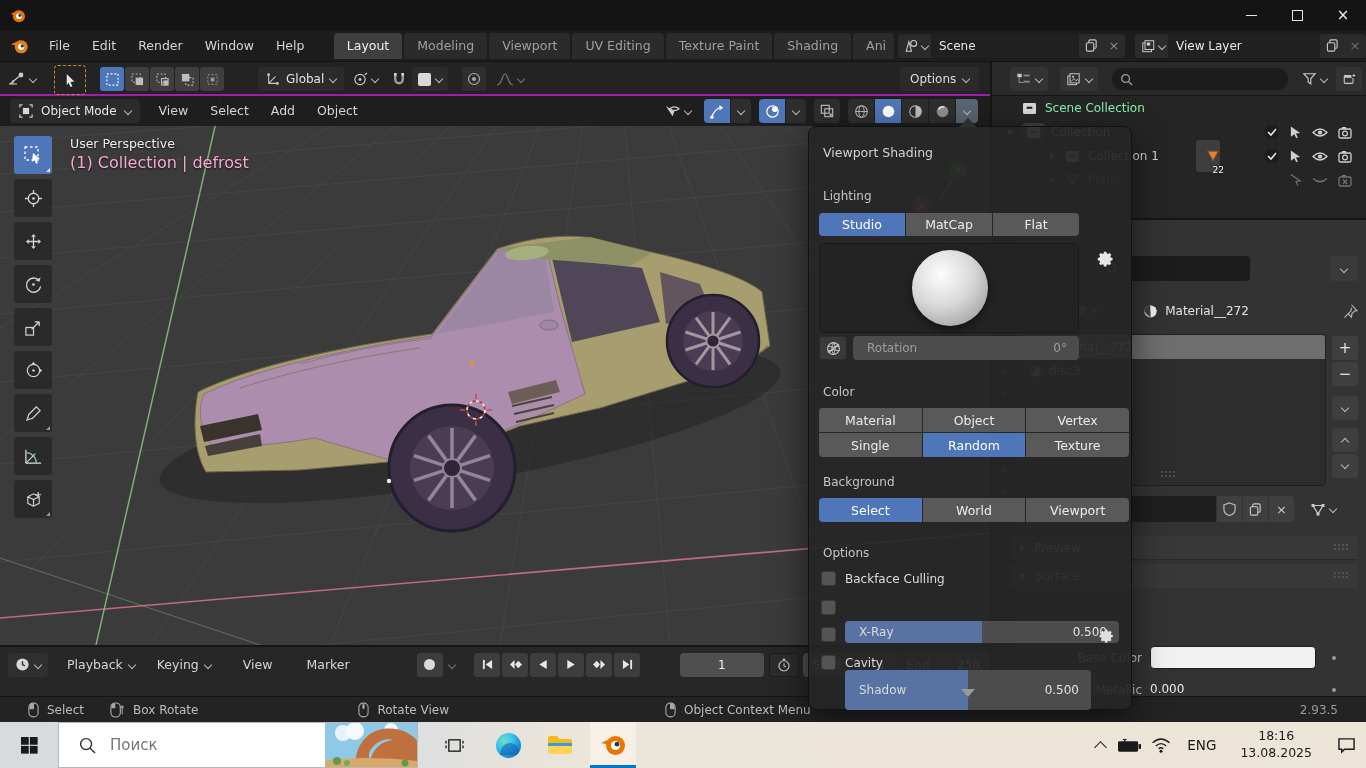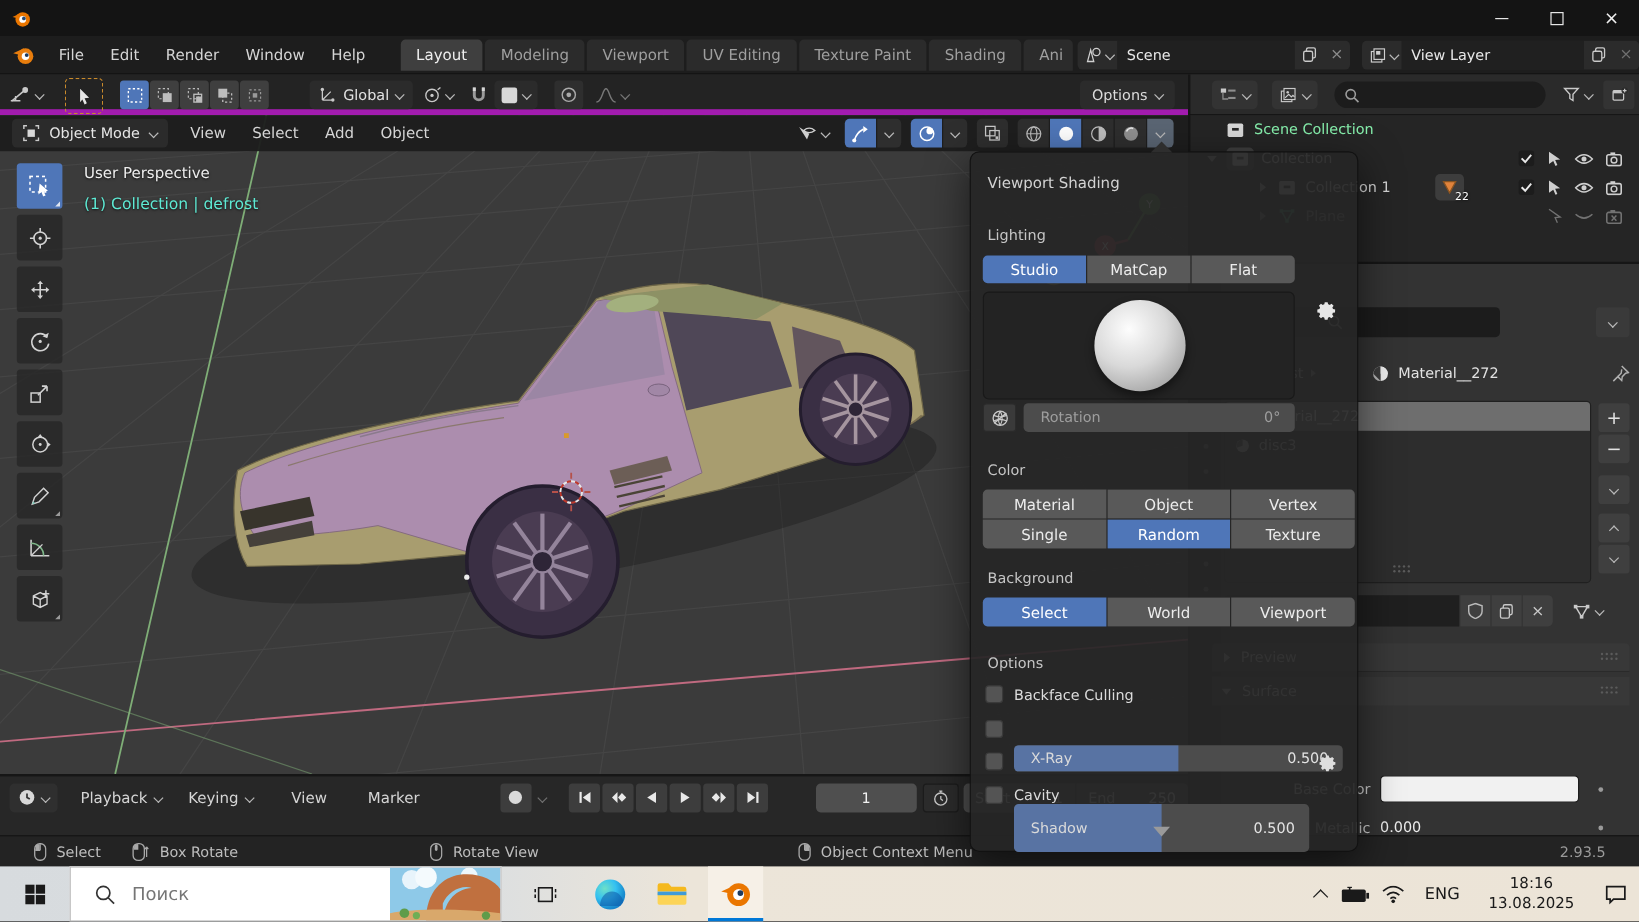--- a/index.html
+++ b/index.html
@@ -107,21 +107,21 @@
     <span class="flex" style="width:24px;height:24px;justify-content:center">
       <svg width="13" height="13" viewBox="0 0 14 14">
           <rect x="4" y="1" width="8" height="9" rx="1.5" fill="none" stroke="#c9c9c9" stroke-width="1.2"></rect>
           <rect x="1.5" y="4" width="8" height="9" rx="1.5" fill="#2b2b2b" stroke="#c9c9c9" stroke-width="1.2"></rect>
         </svg>
     </span>
     <span class="flex" style="width:22px;height:24px;justify-content:center;color:#6f6f6f;font-size:13px">×</span>
   </div>
 </div>
 
-<div class="a" style="left:0;top:62px;width:990px;height:34px;background:#232323;border-bottom:5px solid #a21caf;box-sizing:border-box">
+<div class="a" style="left:0;top:62px;width:990px;height:34px;background:#232323;border-bottom:2px solid #a21caf;box-sizing:border-box">
   <span class="flex" style="position:absolute;left:8px;top:5px;height:24px">
     <svg width="18" height="16" viewBox="0 0 18 16">
         <path d="M2 13 L14 3" stroke="#c9c9c9" stroke-width="1.3"></path>
         <path d="M1 13 H9 M5 9 L5 13" stroke="#c9c9c9" stroke-width="1.2" fill="none"></path>
         <circle cx="13" cy="4" r="2.4" fill="#c9c9c9"></circle>
       </svg>
     <span class="chev" style="margin-left:4px"></span>
   </span>
   <span class="flex" style="position:absolute;left:54px;top:3px;width:30px;height:28px;border:1.5px dashed #c98a2c;border-radius:4px;justify-content:center">
     <svg width="15" height="15" viewBox="0 0 16 16">
@@ -414,21 +414,21 @@
       </span>
       <span class="flex" style="width:22px;height:24px;background:#5a6573;border-radius:0 4px 4px 0;justify-content:center">
           <span class="chev"></span>
         </span>
     </span>
     <span style="width:12px"></span>
   </div>
 
   <div class="a" style="left:70px;top:40px;text-shadow:0 1px 2px rgba(0,0,0,.7)">
     <div style="font-size:12.5px;color:#eee">User Perspective</div>
-    <div style="font-size:13px;color:#5eead4;margin-top:12px">(1) Collection | defrost</div>
+    <div style="font-size:16px;color:#f9a8d4;margin-top:2px">(1) Collection | defrost</div>
   </div>
 
   <div class="a" style="left:14px;top:40px;width:38px;display:flex;flex-direction:column;gap:5px">
     <span class="flex btn" style="width:38px;height:38px;background:#4f76b8;position:relative">
       <svg width="18" height="18" viewBox="0 0 18 18">
           <rect x="1" y="1" width="13" height="13" fill="none" stroke="#fff" stroke-width="1.3" stroke-dasharray="2.5 2.5"></rect>
           <path d="M9 7 L16 13 L12.5 13.5 L14 17 L12 17.8 L10.5 14 L8 16 Z" fill="#fff"></path>
         </svg>
       <span class="a" style="right:2px;bottom:2px;width:0;height:0;border-left:4px solid transparent;border-bottom:4px solid #dfe6f2"></span>
     </span>
@@ -529,21 +529,21 @@
     </span>
   </div>
 
   <div class="flex" style="height:24px;padding-left:58px;position:relative">
     <span class="tri-r"></span>
     <svg style="margin-left:10px" width="15" height="13" viewBox="0 0 16 14">
         <rect x="1" y="1" width="14" height="12" rx="1.5" fill="#c9c9c9"></rect>
         <rect x="5" y="5" width="6" height="2.4" fill="#252525"></rect>
       </svg>
     <span style="margin-left:8px;color:#d3d3d3">Collection 1</span>
-    <span class="a flex" style="left:204px;width:24px;height:22px;background:#3d3d3d;border-radius:4px;justify-content:center;position:absolute">
+    <span class="a flex" style="left:204px;width:24px;height:32px;background:#3d3d3d;border-radius:4px;justify-content:flex-end;position:absolute">
       <svg width="14" height="12" viewBox="0 0 16 14">
           <path d="M2 1.5 H14 L8 12.5 Z" fill="#e0833c" stroke="#8a5420" stroke-width="1.2"></path>
         </svg>
       <span style="position:absolute;right:-4px;bottom:-3px;font-size:9px;color:#fff;text-shadow:0 0 2px #000">22</span>
     </span>
     <span class="a flex" style="right:14px;gap:10px">
       <svg width="14" height="14" viewBox="0 0 14 14">
           <rect x="0.5" y="0.5" width="13" height="13" rx="2.5" fill="#1c1c1c"></rect>
           <path d="M3 7 L6 10 L11 4" stroke="#e8e8e8" stroke-width="1.6" fill="none"></path>
         </svg>

